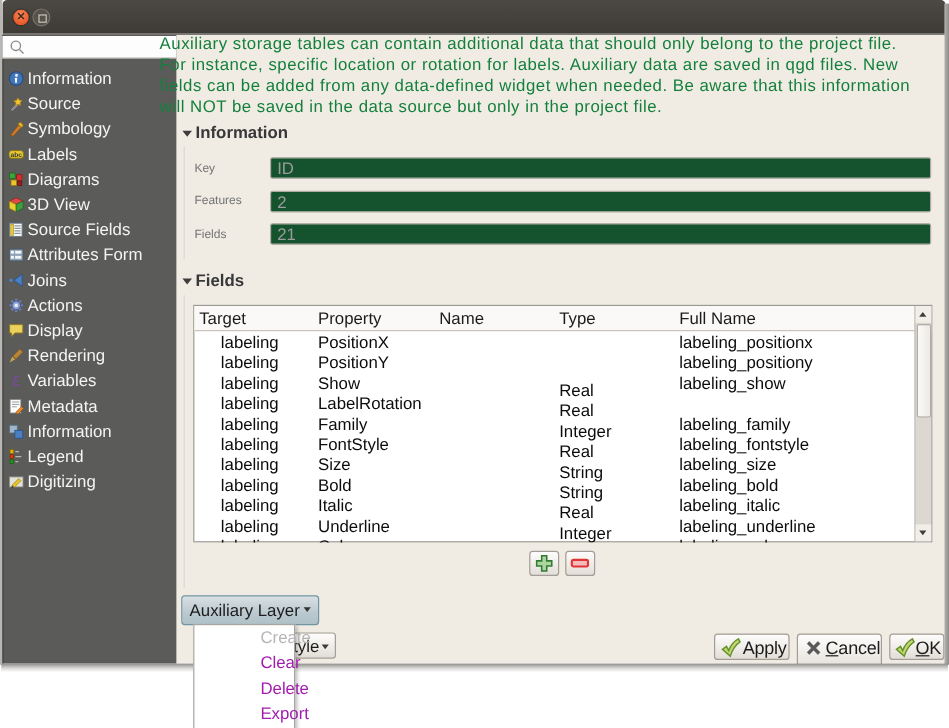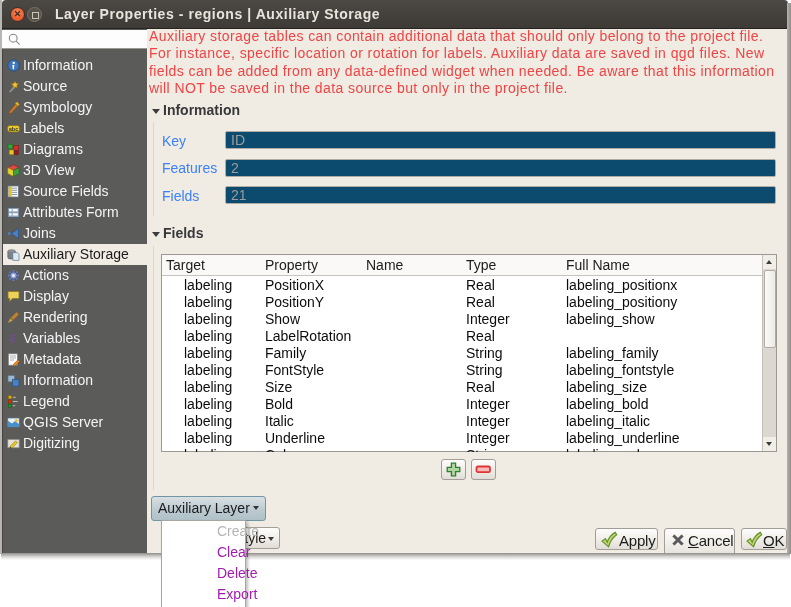--- a/index.html
+++ b/index.html
@@ -12,32 +12,32 @@
 .ttext { position:absolute; left:53px; top:0; height:29px; line-height:28px; font-size:14px; font-weight:bold; color:#e8e4dc; letter-spacing:0.55px; }
 #side { position:absolute; left:2px; top:29px; width:145px; height:524px; background:#5b5b5a; border-left:1px solid #454240; }
 #search { position:absolute; left:2px; top:30px; width:145px; height:19px; background:#fdfdfd; border-bottom:1px solid #9b9791; }
 #side ul { position:absolute; left:0; top:26px; width:145px; list-style:none; }
 #side li { position:relative; height:21px; line-height:21px; padding-left:20px; font-size:14px; color:#f4f4f4; white-space:nowrap; }
 #side li svg { position:absolute; left:4px; top:4px; }
 #side li.sel { background:#f0ece4; color:#1b1b1b; }
 #content { position:absolute; left:147px; top:29px; width:640px; height:524px; background:#f0ece4; }
 #rshadow { position:absolute; left:787px; top:3px; width:4px; height:551px; background:linear-gradient(90deg,#b5b2ae,#8e8c89); }
 #bshadow { position:absolute; left:1px; top:553px; width:789px; height:7px; background:linear-gradient(#8f8d8a,#d9d8d6 55%,#fdfdfd); }
-.desc { position:absolute; left:149px; top:28px; font-size:14px; line-height:17.3px; letter-spacing:0.42px; color:#ef4444; }
+.desc { position:absolute; left:133px; top:28px; font-size:14px; line-height:17.3px; letter-spacing:0.42px; color:#15803d; }
 .ghead { position:absolute; font-size:14px; font-weight:bold; color:#38383a; height:16px; line-height:16px; }
 .ghead:before { content:""; position:absolute; left:-11px; top:6.5px; border-left:4px solid transparent; border-right:4px solid transparent; border-top:5px solid #3c3c3c; }
-.flabel { position:absolute; font-size:14px; color:#3b82f6; height:16px; line-height:16px; }
-.finput { position:absolute; left:225px; width:551px; height:18px; background:#0c4a6e; border:1px solid #b0aca4; border-radius:2px; font-size:14px; color:#9c9c9c; padding-left:5px; line-height:16px; }
+.flabel { position:absolute; font-size:10px; color:#737373; height:16px; line-height:16px; }
+.finput { position:absolute; left:225px; width:551px; height:18px; background:#14532d; border:1px solid #b0aca4; border-radius:2px; font-size:14px; color:#9c9c9c; padding-left:5px; line-height:16px; }
 #tbl { position:absolute; left:161px; top:254px; width:616px; height:198px; background:#fff; border:1px solid #9c9892; }
 #thead { position:absolute; left:0; top:0; width:614px; height:21px; background:#faf9f7; border-bottom:1px solid #c8c4bd; font-size:14px; color:#1c1c1c; }
 #thead span { position:absolute; top:0; line-height:21px; }
 #tbody { position:absolute; left:0; top:22px; width:600px; height:175px; overflow:hidden; }
 .tr { position:relative; height:17px; font-size:14px; color:#0c0c0c;text-align:center; }
 .tr span { position:absolute; top:0; line-height:17px; }
-.c1 { left:22px; } .c2 { left:103px; } .c4 { left:304px; } .c5 { left:404px; }
+.c1 { left:22px; } .c2 { left:103px; } .c4 { left:304px;margin-top:40px; } .c5 { left:404px; }
 #vsb { position:absolute; right:0; top:0; width:14px; height:196px; background:#dcd8d1; border-left:1px solid #c4c0b9; }
 .sbtn { position:absolute; left:0; width:13px; height:14px; background:#f1eee8; }
 .sthumb { position:absolute; left:0.5px; top:15px; width:12px; height:78px; background:linear-gradient(90deg,#fbfaf8,#eceae5); border:1px solid #b1ada6; border-radius:2px; }
 .arr { position:absolute; left:3px; width:0; height:0; border-left:3.5px solid transparent; border-right:3.5px solid transparent; }
 .btn { position:absolute; background:linear-gradient(#fefdfc,#eeebe6 60%,#e1ddd7); border:1px solid #a29d96; border-radius:3px; font-size:14px; color:#1c1c1c; }
 #plusb, #minusb { width:25px; height:21px; top:459px; }
 #plusb { left:441px; } #minusb { left:471px; }
 #auxbtn { position:absolute; left:151px; top:496px; width:115px; height:25px; background:linear-gradient(#d9e0e3,#bac9cf 60%,#b0c1c8); border:1px solid #7095a5; border-radius:3px; font-size:14px; color:#1c1c1c; line-height:23px; padding-left:6px; }
 #stylebtn { left:220px; top:527px; width:60px; height:22px; line-height:20px; padding-left:14px; }
 .darr { position:absolute; top:9px; width:0; height:0; border-left:3.5px solid transparent; border-right:3.5px solid transparent; border-top:4px solid #3c3c3c; }
@@ -48,21 +48,20 @@
 .blab { position:absolute; top:0; line-height:23px; font-size:15px; letter-spacing:-0.2px; }
 #menu { position:absolute; left:161px; top:520px; width:85px; height:88px; background:#fff; border:1px solid #a8a5a0; box-shadow:2px 2px 3px rgba(0,0,0,0.25);padding-left:40px; }
 #menu div { height:21px; line-height:21px; padding-left:15px; font-size:14px; color:#a21caf; }
 #menu div.dis { color:#b5b5b5; }
 </style></head><body>
 <div id="page">
   <div id="content"></div>
   <div id="titlebar">
       <span class="tclose"></span>
       <span class="tmax"></span>
-      <span class="ttext">Layer Properties - regions | Auxiliary Storage</span>
     </div>
   <div id="lstrip"></div>
   <div id="side">
     <ul>
 <li><svg width="13" height="13" viewBox="0 0 13 13">
             <circle cx="6.5" cy="6.5" r="5.7" fill="#3f76bc" stroke="#2a4d79"></circle>
             <rect x="5.7" y="2.8" width="2" height="2" fill="#fff" transform="rotate(8 6.5 4)"></rect>
             <path d="M5.3 6 L7.4 5.7 L6.9 10.2 L5.8 10.2 Z" fill="#fff"></path>
           </svg><span>Information</span></li>
 <li><svg width="13" height="13" viewBox="0 0 13 13">
@@ -97,25 +96,20 @@
             <rect x="0.8" y="1.6" width="11.4" height="9.8" fill="#8ba0b4" stroke="#4a5a6a" stroke-width="0.8"></rect>
             <rect x="2" y="3" width="2.6" height="2.4" fill="#f4f6f8"></rect>
             <rect x="5.6" y="3" width="5.2" height="2.4" fill="#f4f6f8"></rect>
             <rect x="2" y="7.2" width="2.6" height="2.4" fill="#f4f6f8"></rect>
             <rect x="5.6" y="7.2" width="5.2" height="2.4" fill="#f4f6f8"></rect>
           </svg><span>Attributes Form</span></li>
 <li><svg width="13" height="13" viewBox="0 0 13 13">
             <circle cx="2.2" cy="6.5" r="1.5" fill="#4a7fc1"></circle>
             <path d="M11.5 1.5 L4.5 6.5 L11.5 11.5 Z" fill="#4a7fc1" stroke="#2a5185" stroke-width="0.7"></path>
           </svg><span>Joins</span></li>
-<li class="sel"><svg width="13" height="13" viewBox="0 0 13 13">
-            <ellipse cx="4.6" cy="3.4" rx="3.8" ry="1.7" fill="#9aa0a6" stroke="#53585e" stroke-width="0.6"></ellipse>
-            <path d="M0.8 3.4 V9.4 A3.8 1.7 0 0 0 8.4 9.4 V3.4" fill="#7c8288" stroke="#53585e" stroke-width="0.6"></path>
-            <path d="M5.8 4.6 h4.6 l1.6 1.8 v6 h-6.2 Z" fill="#dce8f2" stroke="#5c7890" stroke-width="0.7"></path>
-          </svg><span>Auxiliary Storage</span></li>
 <li><svg width="13" height="13" viewBox="0 0 13 13">
             <g stroke="#6b7fae" stroke-width="2">
               <path d="M6.5 1 V3 M6.5 10 v2 M1 6.5 H3 M10 6.5 h2 M2.6 2.6 L4.1 4.1 M8.9 8.9 l1.5 1.5 M10.4 2.6 L8.9 4.1 M4.1 8.9 l-1.5 1.5"></path>
             </g>
             <circle cx="6.5" cy="6.5" r="3.6" fill="#8ea0cc" stroke="#47579e" stroke-width="0.9"></circle>
             <circle cx="6.5" cy="6.5" r="1.5" fill="#eeeeee"></circle>
           </svg><span>Actions</span></li>
 <li><svg width="13" height="13" viewBox="0 0 13 13">
             <path d="M1 1.5 h11 v7 h-6.5 l-2.8 3 v-3 H1 Z" fill="#ecd25c" stroke="#8e7820" stroke-width="0.8"></path>
           </svg><span>Display</span></li>
@@ -134,25 +128,20 @@
 <li><svg width="13" height="13" viewBox="0 0 13 13">
             <rect x="1" y="1.4" width="6.4" height="6.4" fill="#9fb7cc" stroke="#5a7288" stroke-width="0.7"></rect>
             <rect x="5.4" y="5.6" width="6.6" height="6.6" fill="#4a7fc1" stroke="#2a5185" stroke-width="0.7"></rect>
           </svg><span>Information</span></li>
 <li><svg width="13" height="13" viewBox="0 0 13 13">
             <rect x="1.4" y="0.8" width="3" height="3" fill="#e8b400" stroke="#8a6a00" stroke-width="0.5"></rect>
             <rect x="1.4" y="5" width="3" height="3" fill="#d44000" stroke="#7c2400" stroke-width="0.5"></rect>
             <rect x="1.4" y="9.2" width="3" height="3" fill="#1f9a1f" stroke="#0e5a0e" stroke-width="0.5"></rect>
             <path d="M5.8 2.3 h3 M5.8 6.5 h5 M5.8 10.7 h2.4" stroke="#b8b8b8" stroke-width="1"></path>
           </svg><span>Legend</span></li>
-<li><svg width="13" height="13" viewBox="0 0 13 13">
-            <rect x="0.8" y="2" width="11.4" height="9" fill="#e8f0f6" stroke="#5a7288" stroke-width="0.7"></rect>
-            <path d="M0.8 4.8 L5 7.6 L8 5 L12.2 8.2 V11 H0.8 Z" fill="#4a90c8"></path>
-            <circle cx="9.4" cy="4.4" r="1.5" fill="#e8c62c"></circle>
-          </svg><span>QGIS Server</span></li>
 <li><svg width="13" height="13" viewBox="0 0 13 13">
             <rect x="0.8" y="2.4" width="11.4" height="8.4" fill="#e4e0da" stroke="#8a867e" stroke-width="0.7"></rect>
             <path d="M3 9.4 L8.6 3.8 L10.4 5.6 L4.8 11.2 Z" fill="#e8c62c" stroke="#94800e" stroke-width="0.6"></path>
             <path d="M3 9.4 L4.8 11.2 L2.6 11.6 Z" fill="#3c3c3c"></path>
           </svg><span>Digitizing</span></li>
     </ul>
   </div>
   <div id="search">
       <svg width="13" height="13" viewBox="0 0 13 13" style="position:absolute;left:6px;top:3px">
         <circle cx="5.2" cy="5.2" r="3.9" fill="none" stroke="#8a8a8a" stroke-width="1.1"></circle>

